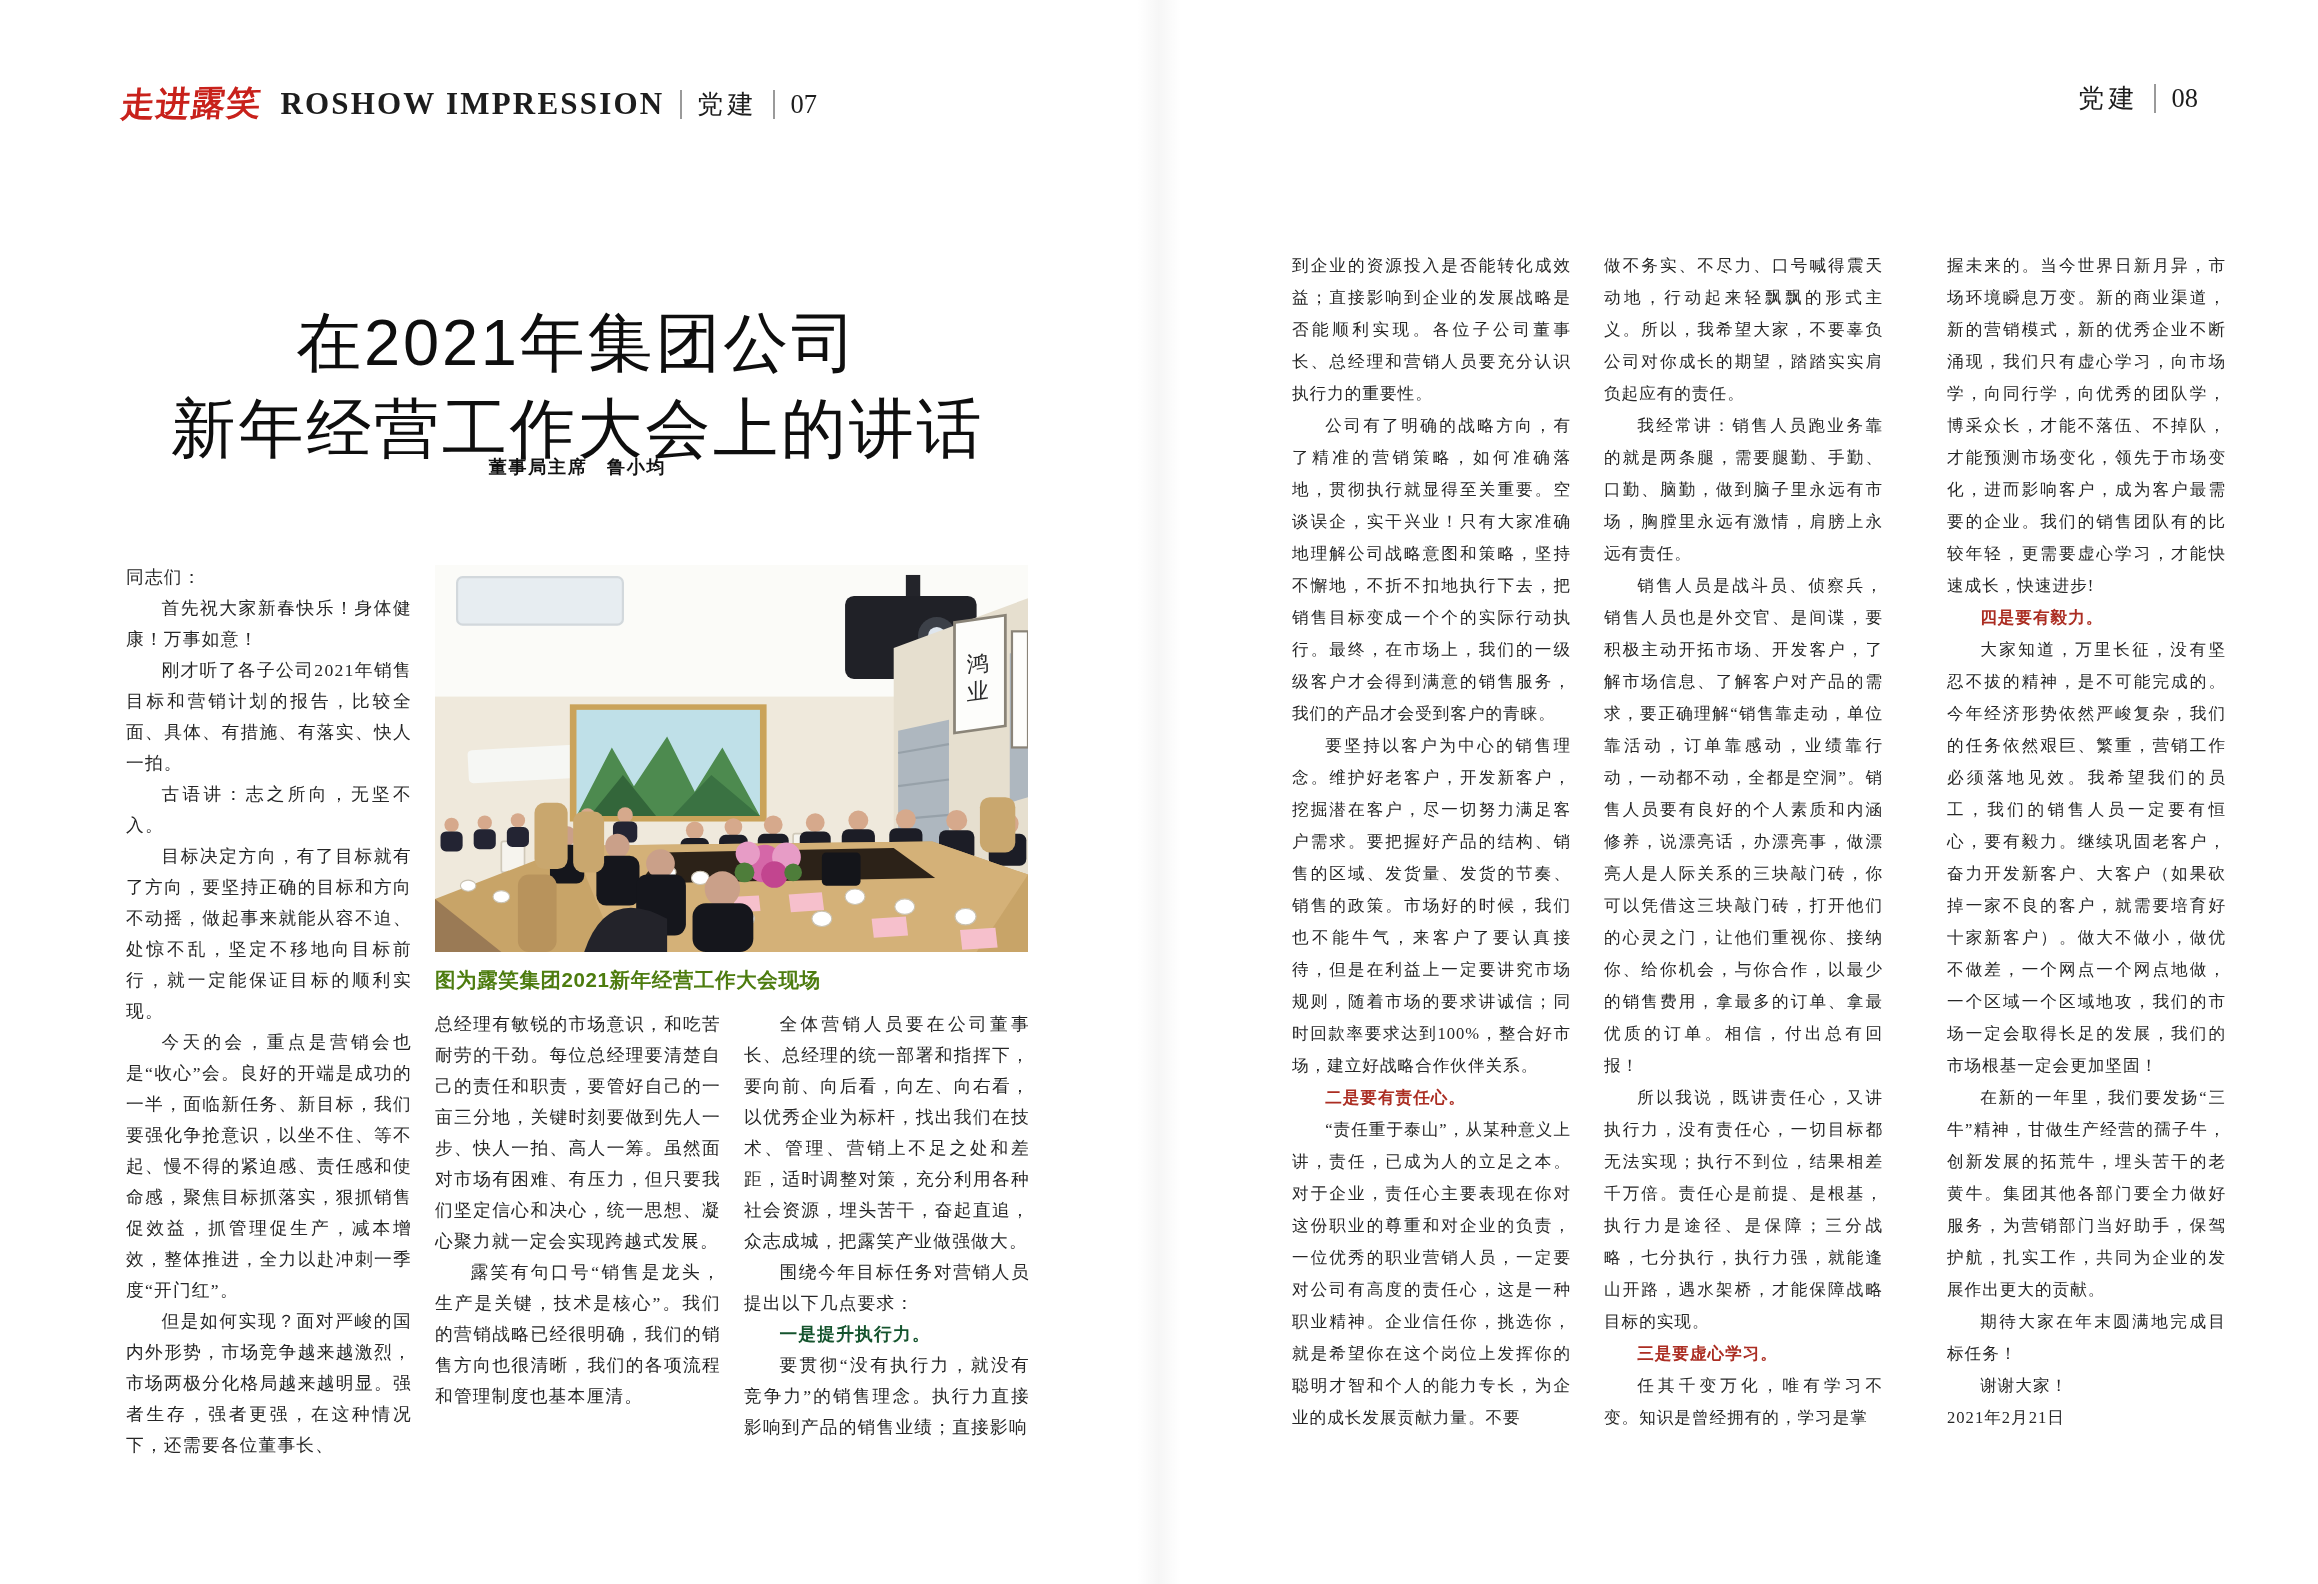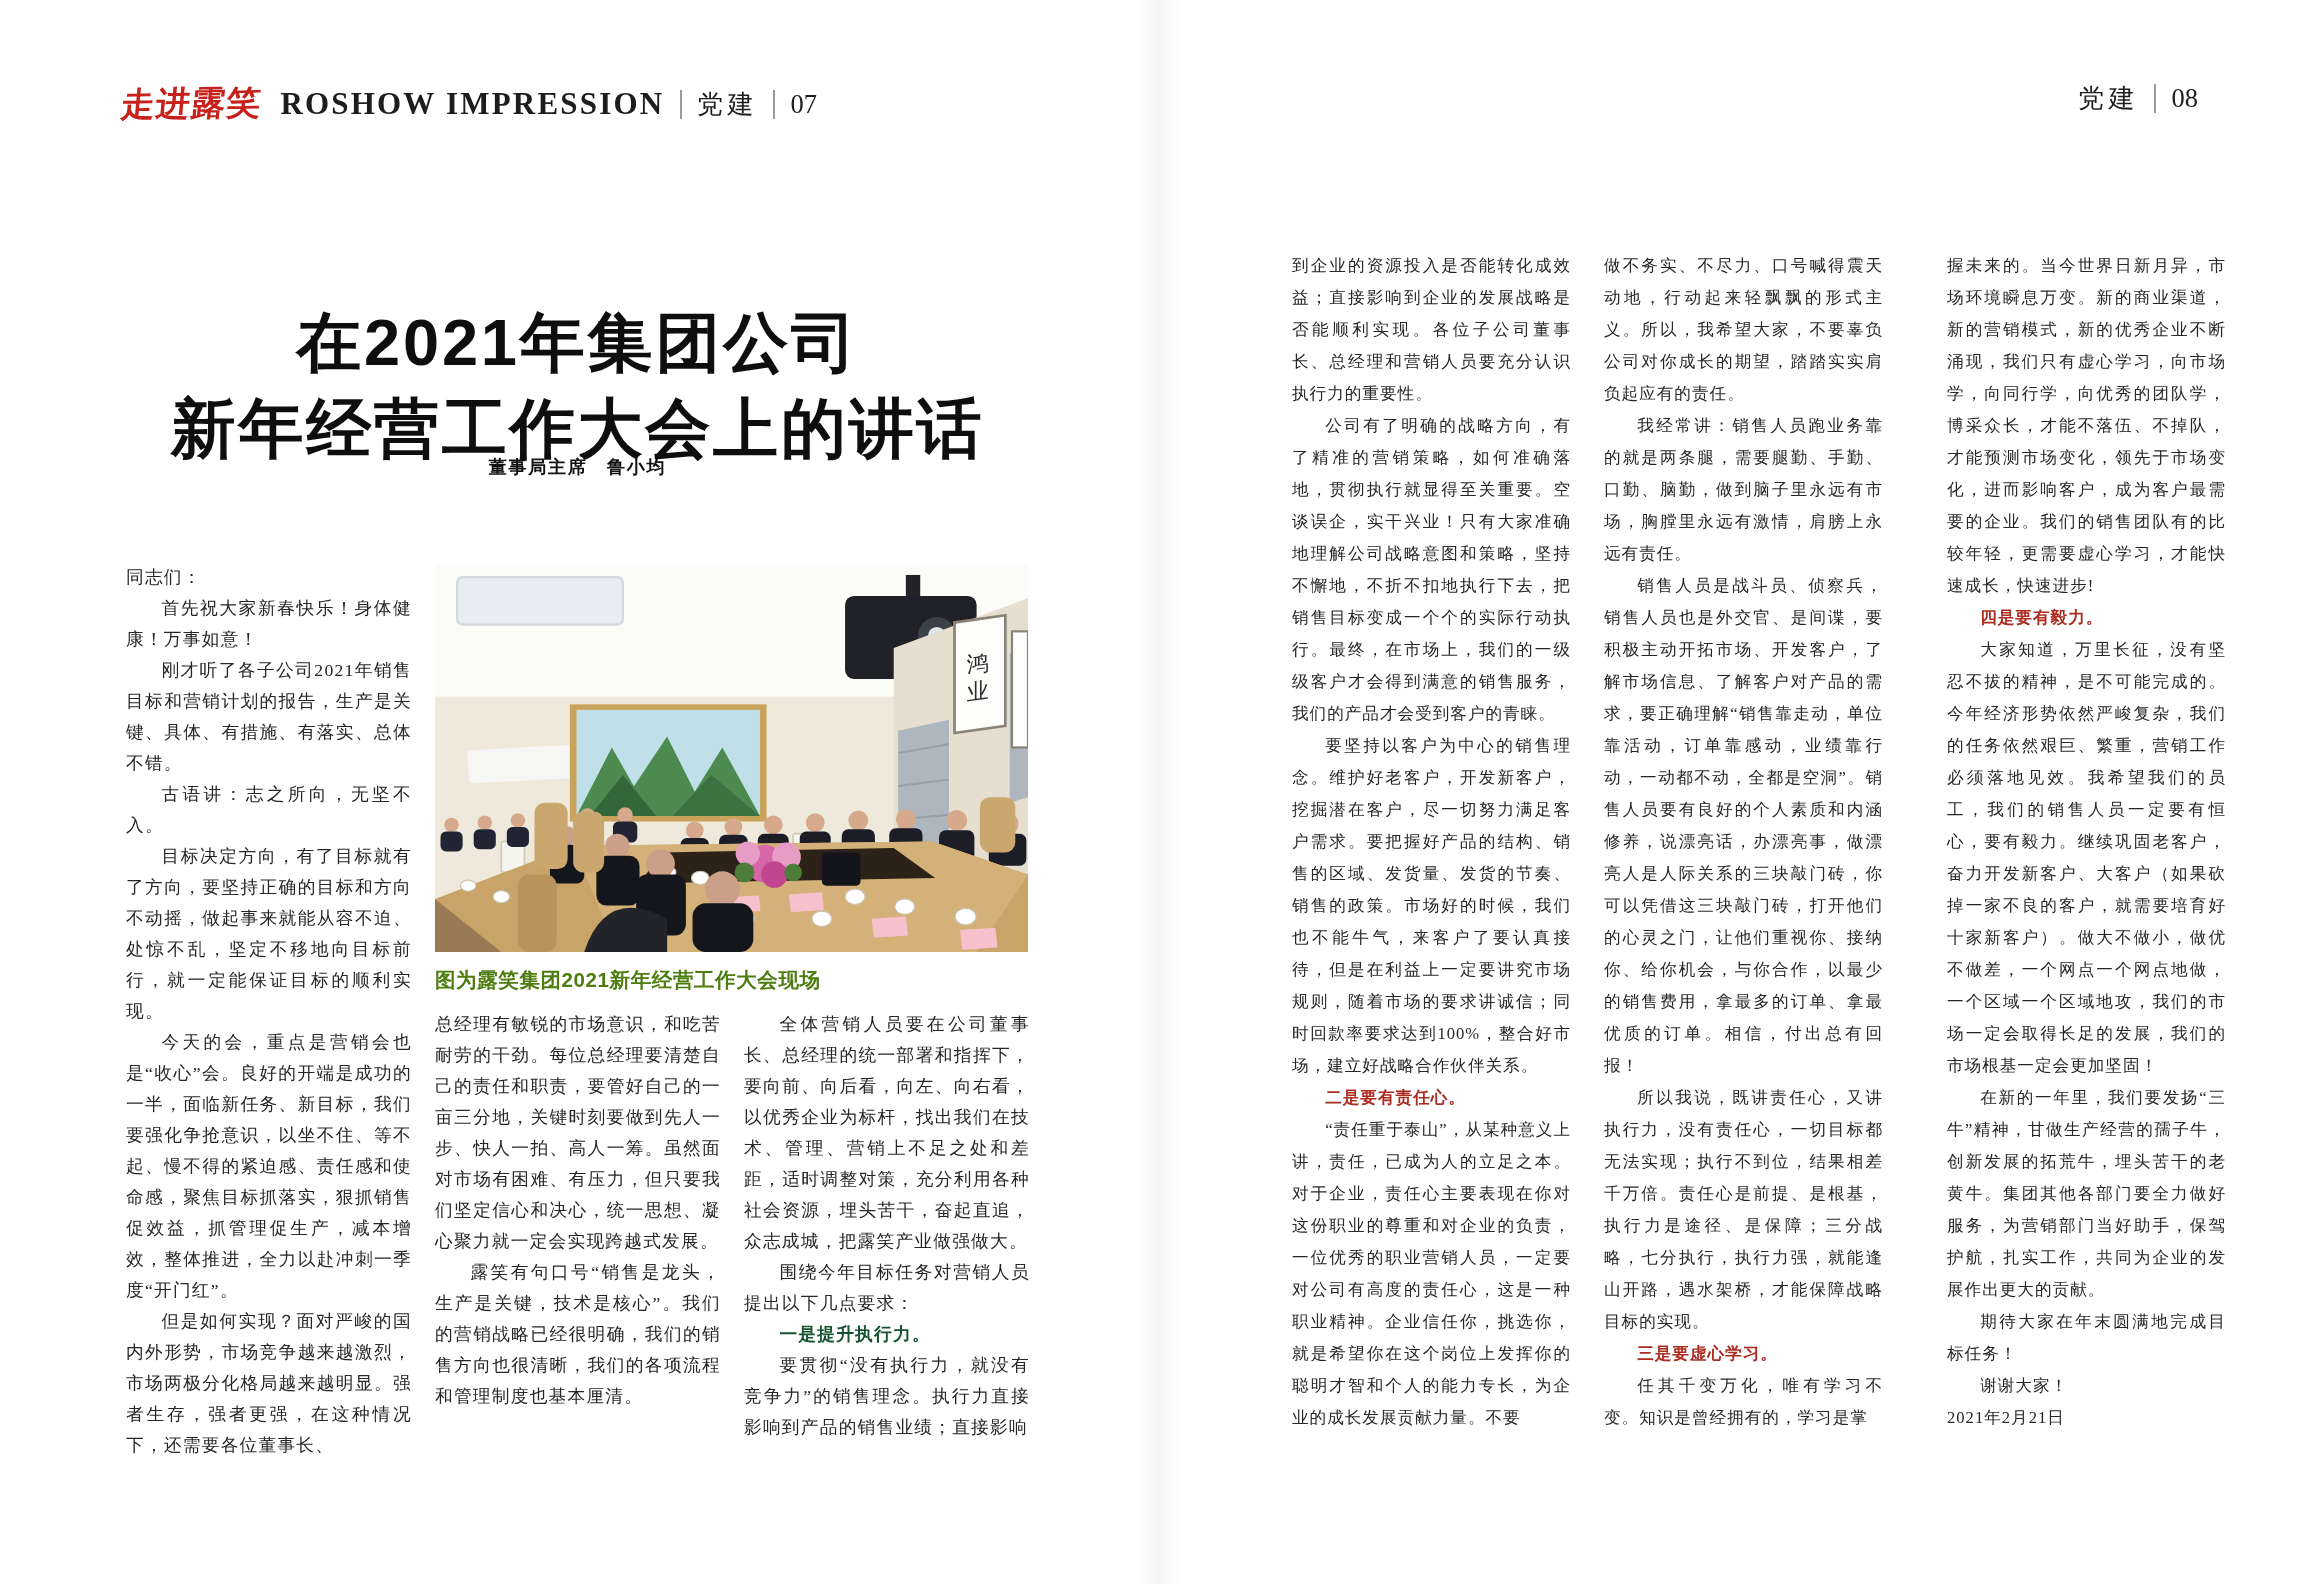--- a/index.html
+++ b/index.html
@@ -20,21 +20,21 @@
     font-weight:900;font-size:34px;letter-spacing:1.1px;
     transform:skewX(-6deg) rotate(-1deg);display:inline-block;margin-right:19px;}
   .mag-name{font-family:"Liberation Serif","DejaVu Serif",serif;font-size:31px;
     letter-spacing:2.2px;color:#1d1d1d;font-weight:600;}
   .hdr-sep{display:inline-block;width:1.7px;height:29px;background:#9a9a9a;margin:0 15.5px;vertical-align:middle;}
   .hdr-sec{font-size:26px;color:#1d1d1d;letter-spacing:4.4px;}
   .hdr-num{font-size:26.5px;color:#1d1d1d;font-family:"Liberation Serif","DejaVu Serif",serif;text-align:center;}
 
   
   .title{position:absolute;left:126px;top:256px;width:903px;text-align:center;
-    font-family:"Liberation Sans","DejaVu Sans",sans-serif;font-weight:700;color:#0e0e0e;
+    font-family:"Liberation Sans","DejaVu Sans",sans-serif;font-weight:400;color:#0e0e0e;
     font-size:65px;line-height:86px;letter-spacing:2.8px;}
   .byline{position:absolute;left:126px;top:455px;width:903px;text-align:center;
     font-family:Liberation Sans, sans-serif;font-weight:700;
     font-size:18px;color:#111;letter-spacing:1.7px;}
 
   
   .col{position:absolute;text-align:justify;text-justify:inter-character;}
   .col p{margin:0;}
   .para{text-indent:2em;}
   .para.no-indent{text-indent:0;}
@@ -77,21 +77,21 @@
 
 <h1 class="title">
   <div>在2021年集团公司</div>
   <div>新年经营工作大会上的讲话</div>
 </h1>
 <div class="byline">董事局主席　鲁小均</div>
 
 <div class="col lcol col-l1">
     <p class="para no-indent">同志们：</p>
     <p class="para">首先祝大家新春快乐！身体健康！万事如意！</p>
-    <p class="para">刚才听了各子公司2021年销售目标和营销计划的报告，生产是关键、具体、有措施、有落实、总体不错。</p>
+    <p class="para">刚才听了各子公司2021年销售目标和营销计划的报告，比较全面、具体、有措施、有落实、快人一拍。</p>
     <p class="para">古语讲：志之所向，无坚不入。</p>
     <p class="para">目标决定方向，有了目标就有了方向，要坚持正确的目标和方向不动摇，做起事来就能从容不迫、处惊不乱，坚定不移地向目标前行，就一定能保证目标的顺利实现。</p>
     <p class="para">今天的会，重点是营销会也是“收心”会。良好的开端是成功的一半，面临新任务、新目标，我们要强化争抢意识，以坐不住、等不起、慢不得的紧迫感、责任感和使命感，聚焦目标抓落实，狠抓销售促效益，抓管理促生产，减本增效，整体推进，全力以赴冲刺一季度“开门红”。</p>
     <p class="para">但是如何实现？面对严峻的国内外形势，市场竞争越来越激烈，市场两极分化格局越来越明显。强者生存，强者更强，在这种情况下，还需要各位董事长、</p>
   </div>
 
 <figure class="photo-fig">
   <svg class="photo-frame" viewBox="0 0 1073 700" preserveAspectRatio="none">
 
     <rect x="0" y="0" width="1073" height="700" fill="#efe9dc"></rect>

